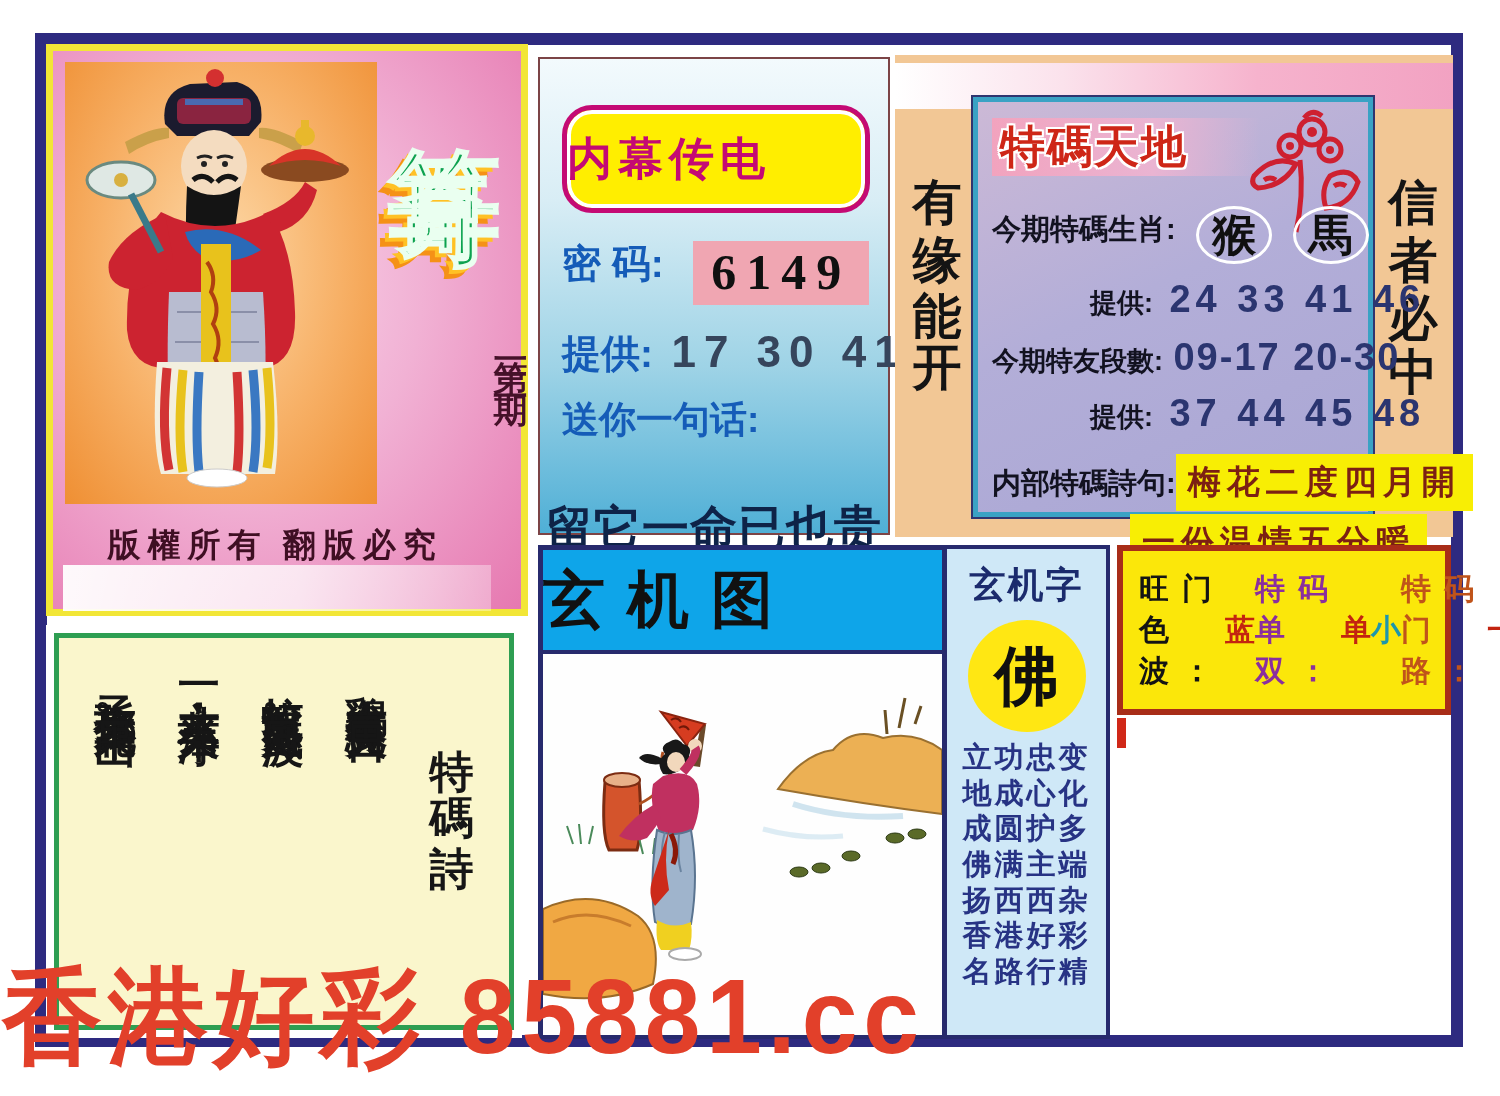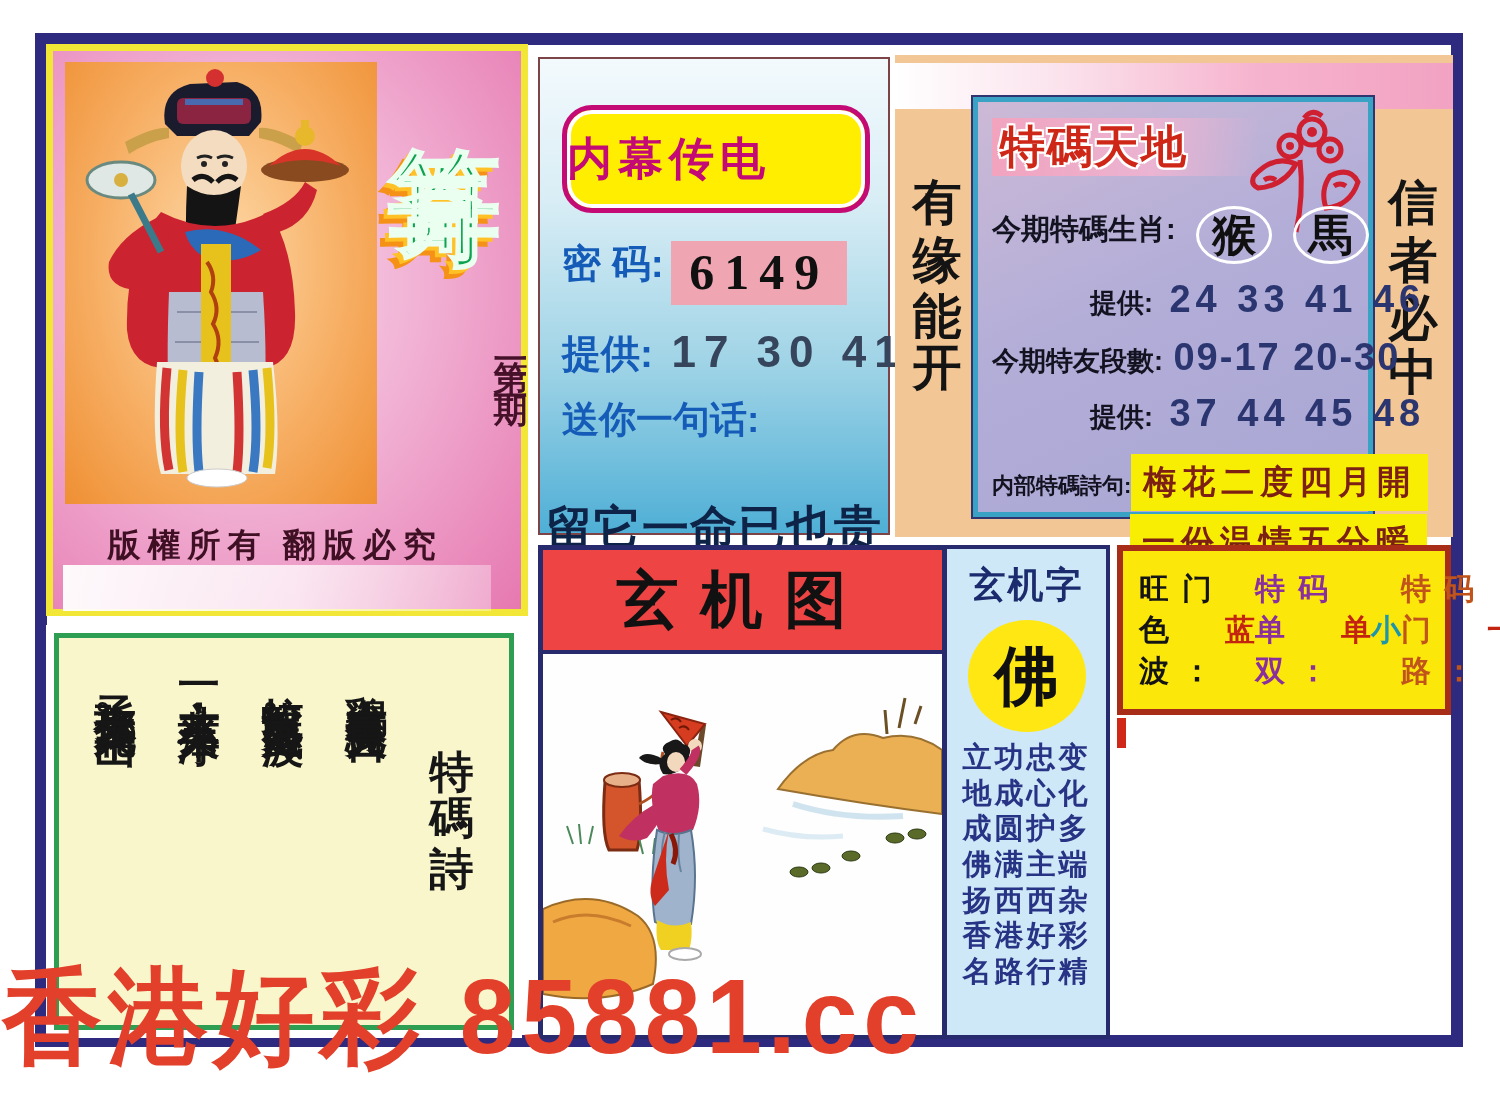--- a/index.html
+++ b/index.html
@@ -47,21 +47,21 @@
     background:linear-gradient(180deg, #f3fafd 0%, #d8edf5 30%, #9ed3e6 65%, #4fafd6 100%); }
   .inside-badge { position:absolute; left:22px; top:46px; width:308px; height:108px;
     background:#ffee00; border:5px solid #c40a74; border-radius:30px;
     box-shadow:inset 0 0 0 4px #ffffff;
     display:flex; align-items:center; justify-content:flex-start;
     font-size:45px; font-weight:bold; color:#c40a74; letter-spacing:6px; }
   .inside-row { position:absolute; left:22px; white-space:nowrap; }
   .lbl-blue { font-size:39px; font-weight:bold; color:#155cb8; }
   .password-box { display:inline-block; background:#f0a6b2; color:#101010;
     font-family:"Liberation Serif", serif; font-size:50px; font-weight:bold;
-    letter-spacing:10px; padding:2px 18px 4px 18px; margin-left:3px; vertical-align:middle; }
+    letter-spacing:10px; padding:2px 18px 4px 18px; margin-left:25px; vertical-align:middle; }
   .nums-dark { font-size:44px; font-weight:bold; color:#36455c; letter-spacing:8px;text-align:center; }
   .inside-message { position:absolute; left:0; top:438px; width:100%; text-align:center;
     font-size:47px; font-weight:bold; color:#0e2348; letter-spacing:1px; white-space:nowrap; }
 
   
   .panel-special { position:absolute; left:895px; top:55px; width:558px; height:482px;
     background:#f2c795; }
   .pink-strip { position:absolute; left:0; top:8px; width:100%; height:46px;
     background:linear-gradient(90deg, #ffffff 0%, #fbe2ec 30%, #f6b3cd 65%, #f2a2c2 100%); }
   .motto { position:absolute; top:84px; writing-mode:vertical-rl; text-orientation:upright;
@@ -83,22 +83,22 @@
     width:76px; height:58px; border:3px solid #ffffff; border-radius:50%;
     font-family:"Liberation Serif", serif; font-size:44px; font-weight:bold;
     color:#101010; margin-left:16px; vertical-align:middle; }
   .poem-highlight { display:inline-block; background:#f8ee04; color:#7c2013;
     font-family:"Liberation Serif", serif; font-size:33px; font-weight:bold;
     letter-spacing:6px; padding:6px 12px; }
 
   
   .panel-pic { position:absolute; left:538px; top:545px; width:409px; height:494px;
     border:5px solid #272a6d; background:#ffffff; }
-  .pic-header { width:100%; height:104px; background:#ef4444; border-bottom:4px solid #272a6d;
-    display:flex; align-items:center; justify-content:center; }
+  .pic-header { width:100%; height:104px; background:#0ea5e9; border-bottom:4px solid #272a6d;
+    display:flex; align-items:center; }
   .pic-title { font-family:"Liberation Serif", serif; font-size:62px; font-weight:900;
     color:#111111; letter-spacing:22px; }
   .pic-body { position:relative; width:100%; height:381px; background:#fefefe; overflow:hidden; }
 
   
   .panel-word { position:absolute; left:943px; top:545px; width:167px; height:494px;
     border:4px solid #272a6d; background:#cfe8f7; text-align:center; }
   .word-title { margin-top:12px; font-size:36px; font-weight:bold; color:#1b2b6d; letter-spacing:2px; }
   .word-circle { margin:10px auto 8px auto; width:118px; height:112px; border-radius:50%;
     background:#ffe713; display:flex; align-items:center; justify-content:center;
@@ -257,21 +257,21 @@
         <span class="sp-label">今期特友段數:</span>
         <span class="sp-nums" style="margin-left:6px; letter-spacing:2px;">09-17  20-30</span>
       </div>
 
       <div class="sp-row" style="left:112px; top:290px;">
         <span class="sp-label">提供:</span>
         <span class="sp-nums" style="margin-left:12px;">37 44  45 48</span>
       </div>
 
       <div class="sp-row" style="left:14px; top:352px;">
-        <span class="sp-label" style="font-size:22px;">内部特碼詩句:</span><span class="poem-highlight">梅花二度四月開</span>
+        <span class="sp-label" style="font-size:29px;">内部特碼詩句:</span><span class="poem-highlight">梅花二度四月開</span>
       </div>
       <div class="sp-row" style="left:152px; top:412px;">
         <span class="poem-highlight">一份温情五分暧</span>
       </div>
     </div>
   </div>
 
   <div class="panel-pic">
     <div class="pic-header">
       <span class="pic-title">玄机图</span>

